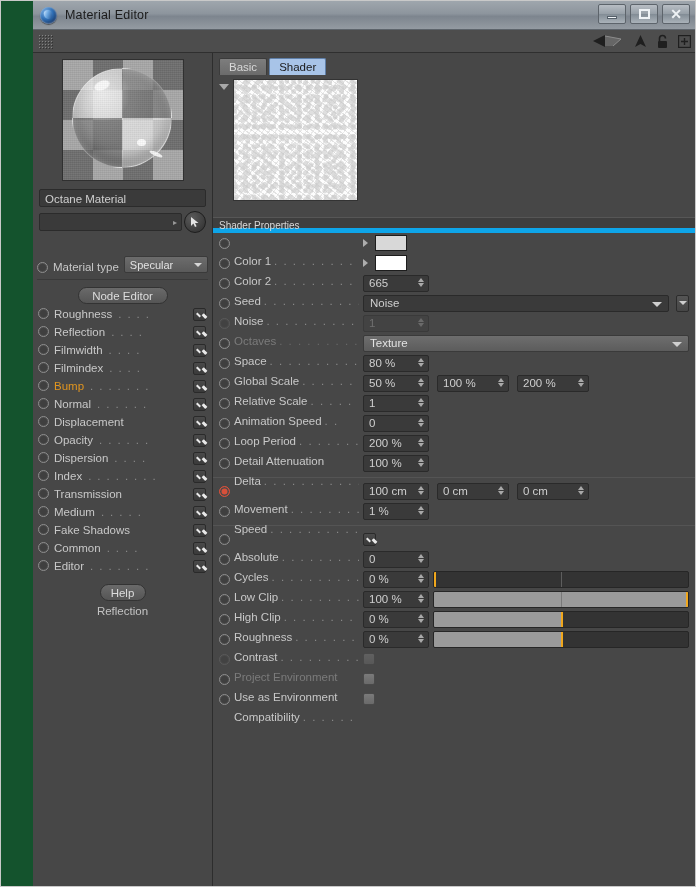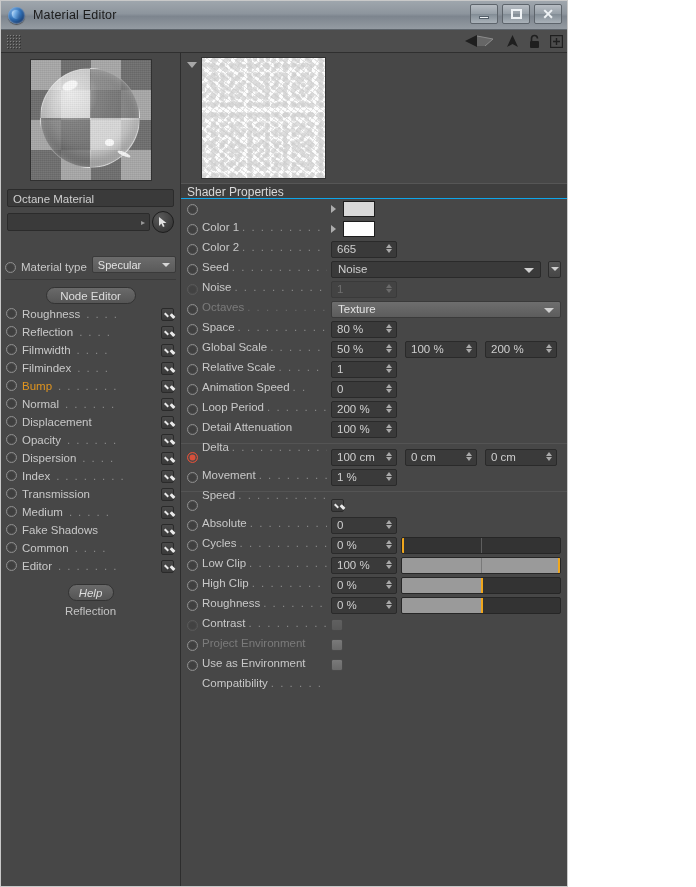--- a/index.html
+++ b/index.html
@@ -1,20 +1,21 @@
 <!DOCTYPE html>
 <html><head>
 <meta charset="utf-8">
 <style>
   html,body{margin:0;padding:0;background:#fff;}
   body{font-family:"Liberation Sans",sans-serif;-webkit-font-smoothing:none;}
   #app{
-    position:relative;width:568px;height:887px;overflow:hidden;
+    position:relative;width:696px;height:887px;overflow:hidden;
     background:#14532d;box-sizing:border-box;
     border:1px solid #c9c9c9;
+    padding-left:32px;
   }
 
   
   .titlebar{
     height:29px;width:100%;box-sizing:border-box;
     background:linear-gradient(180deg,#9fa6ad 0%,#8d959d 45%,#7d858e 55%,#949ba2 100%);
     display:flex;align-items:center;position:relative;
     border-bottom:1px solid #5d646b;
   }
   .c4d-logo{
@@ -158,21 +159,21 @@
     background:linear-gradient(180deg,#4a4a4a,#3a3a3a);border:1px solid #2a2a2a;border-radius:2px;
     position:relative;
   }
   .chk.on:after{
     content:"";position:absolute;left:2px;top:5px;width:5px;height:2px;background:#e9e9e9;
     transform:rotate(45deg);box-shadow:5px -4px 0 0 #e9e9e9,5px -3px 0 0 #e9e9e9;
   }
   .help-btn{
     display:block;margin:6px auto 2px auto;width:46px;height:17px;line-height:16px;text-align:center;
     background:linear-gradient(180deg,#6a6a6a,#555);border:1px solid #333;border-radius:9px;
-    color:#ddd;font-size:11.5px;box-sizing:border-box;font-style:italic;
+    color:#ddd;font-size:11.5px;box-sizing:border-box;
   }
   .assign{text-align:center;color:#c3c3c3;font-size:11.5px;margin-top:4px;}
 
   
   .tabs{display:flex;gap:2px;padding:5px 0 0 6px;}
   .tab{
     height:17px;line-height:16px;padding:0 9px;font-size:11.5px;box-sizing:border-box;
     background:linear-gradient(180deg,#7d7d7d,#6b6b6b);color:#d8d8d8;
     border:1px solid #3b3b3b;border-bottom:none;border-radius:2px 2px 0 0;
   }
@@ -202,23 +203,23 @@
     background-size:9px 10px,12px 9px;opacity:.8;
   }
   .noise-c{
     background-image:repeating-linear-gradient(37deg,rgba(200,200,200,.55) 0 1px,rgba(255,255,255,0) 1px 4px),
                      repeating-linear-gradient(-53deg,rgba(205,205,205,.45) 0 1px,rgba(255,255,255,0) 1px 5px);
     opacity:.9;
   }
 
   
   .sect-head{
-    margin-top:4px;height:16px;line-height:16px;background:#3e3e3e;
-    border-top:1px solid #565656;border-bottom:1px solid #0ea5e9;
-    color:#d8d8d8;font-size:12px;padding-left:6px;box-sizing:border-box;
+    margin-top:16px;height:16px;line-height:16px;background:#3e3e3e;
+    border-top:1px solid #565656;border-bottom:5px solid #0ea5e9;
+    color:#d8d8d8;font-size:10px;padding-left:6px;box-sizing:border-box;
   }
 
   
   .prow{display:flex;align-items:center;height:20px;padding-left:6px;box-sizing:border-box;gap:4px;}
   .pname{
     width:125px;flex:0 0 125px;display:flex;align-items:baseline;gap:3px;overflow:hidden;white-space:nowrap;
   }
   .pname .txt{font-size:11.5px;color:#c8c8c8;margin-top:36px;}
   .pname .txt.dim{color:#7b7b7b;}
   .pname .ld{flex:1;color:#8b8b8b;font-size:11.5px;letter-spacing:1.5px;overflow:hidden;}
@@ -463,20 +464,24 @@
             <span class="chk on"></span>
           </div>
         </div>
 
       <div class="help-btn">Help</div>
       <div class="assign">Reflection</div>
     </div>
 
     <div class="right">
 
+      <div class="tabs">
+        <div class="tab">Basic</div>
+        <div class="tab active">Shader</div>
+      </div>
 
       <div class="tex-prev-wrap">
         <div class="tri"></div>
         <div class="tex-prev">
           <div class="noise-a"></div>
             <div class="noise-b"></div>
             <div class="noise-c"></div>
         </div>
       </div>
 

